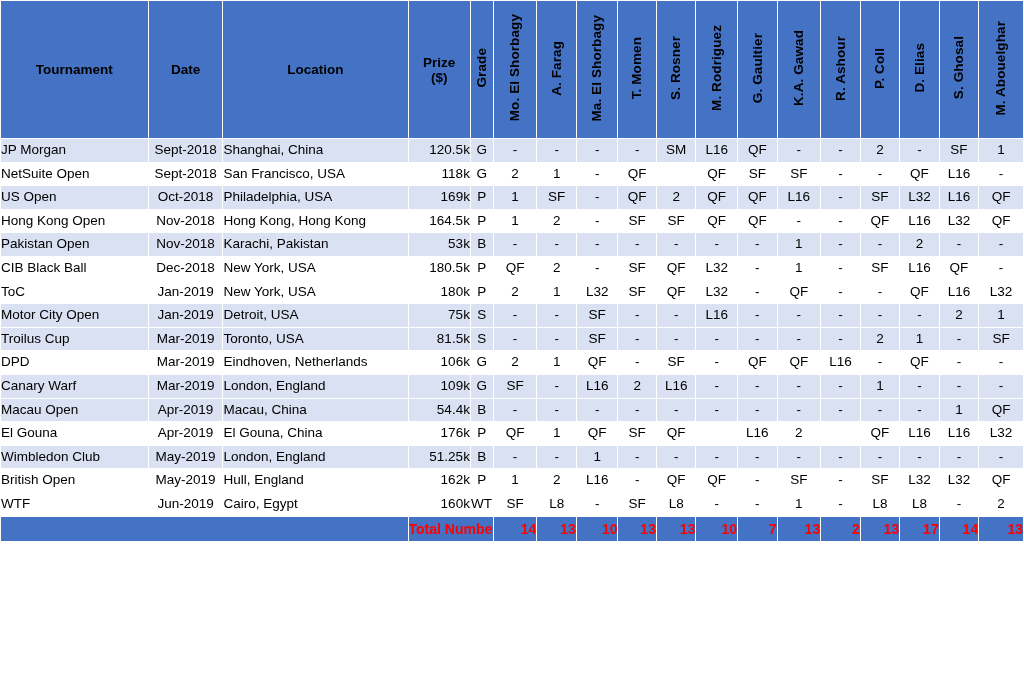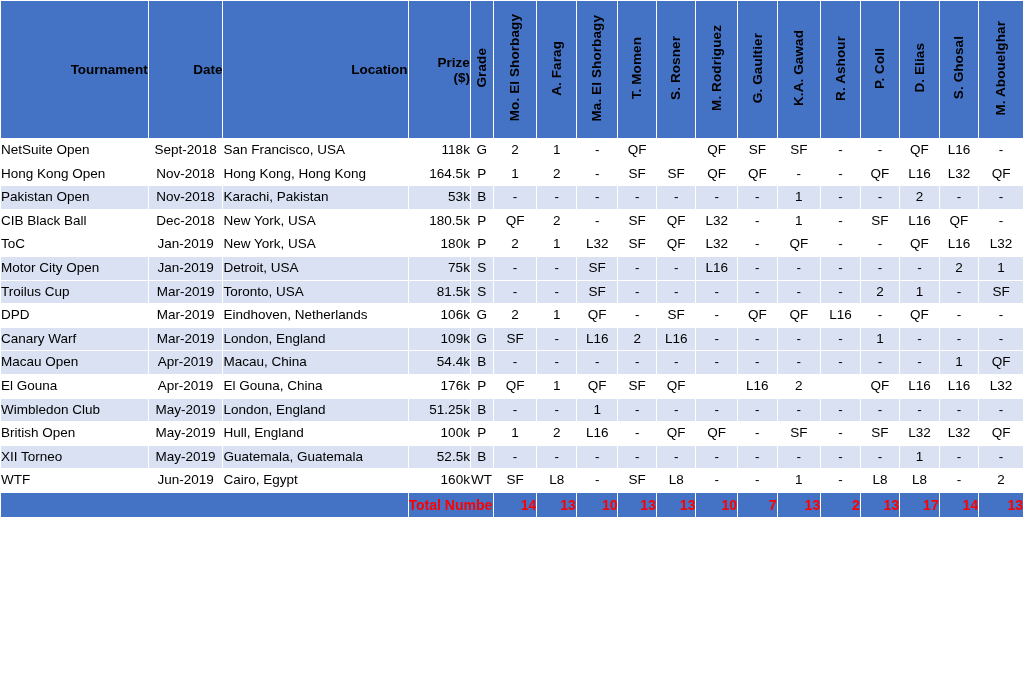--- a/index.html
+++ b/index.html
@@ -41,21 +41,20 @@
     writing-mode: vertical-rl;
     transform: rotate(180deg);
     display: inline-block;
     line-height: 1;
     font-size: 13.5px;
     letter-spacing: 0.1px;
     text-align: left;
   }
   th.flat {
     font-size: 14.5px;
-    text-align: right;
   }
 
   
   tbody tr td { height: 22.6px; line-height: 22.6px; }
   tbody tr.odd td  { background: #d9e1f2; }
   tbody tr.even td { background: #ffffff; }
 
   td.t-name { text-align: left;  padding-left: 3px; }
   td.t-date { text-align: center; }
   td.t-loc  { text-align: left;  padding-left: 3px; }
@@ -126,40 +125,80 @@
         <th class="rot"><span class="rotbox">G. Gaultier</span></th>
         <th class="rot"><span class="rotbox">K.A. Gawad</span></th>
         <th class="rot"><span class="rotbox">R. Ashour</span></th>
         <th class="rot"><span class="rotbox">P. Coll</span></th>
         <th class="rot"><span class="rotbox">D. Elias</span></th>
         <th class="rot"><span class="rotbox">S. Ghosal</span></th>
         <th class="rot"><span class="rotbox">M. Abouelghar</span></th>
       </tr>
     </thead>
     <tbody id="tbody">
+        <tr class="odd">
+          <td class="t-name">JP  Morgan</td>
+          <td class="t-date">Sept-2018</td>
+          <td class="t-loc">Shanghai, China</td>
+          <td class="t-prize">120.5k</td>
+          <td class="t-grade">G</td>
+          <td class="t-res">-</td>
+          <td class="t-res">-</td>
+          <td class="t-res">-</td>
+          <td class="t-res">-</td>
+          <td class="t-res">SM</td>
+          <td class="t-res">L16</td>
+          <td class="t-res">QF</td>
+          <td class="t-res">-</td>
+          <td class="t-res">-</td>
+          <td class="t-res">2</td>
+          <td class="t-res">-</td>
+          <td class="t-res">SF</td>
+          <td class="t-res">1</td>
+        </tr>
         <tr class="even">
           <td class="t-name">NetSuite Open</td>
           <td class="t-date">Sept-2018</td>
           <td class="t-loc">San Francisco, USA</td>
           <td class="t-prize">118k</td>
           <td class="t-grade">G</td>
           <td class="t-res">2</td>
           <td class="t-res">1</td>
           <td class="t-res">-</td>
           <td class="t-res">QF</td>
           <td class="t-res"></td>
           <td class="t-res">QF</td>
           <td class="t-res">SF</td>
           <td class="t-res">SF</td>
           <td class="t-res">-</td>
           <td class="t-res">-</td>
           <td class="t-res">QF</td>
           <td class="t-res">L16</td>
           <td class="t-res">-</td>
         </tr>
+        <tr class="odd">
+          <td class="t-name">US Open</td>
+          <td class="t-date">Oct-2018</td>
+          <td class="t-loc">Philadelphia, USA</td>
+          <td class="t-prize">169k</td>
+          <td class="t-grade">P</td>
+          <td class="t-res">1</td>
+          <td class="t-res">SF</td>
+          <td class="t-res">-</td>
+          <td class="t-res">QF</td>
+          <td class="t-res">2</td>
+          <td class="t-res">QF</td>
+          <td class="t-res">QF</td>
+          <td class="t-res">L16</td>
+          <td class="t-res">-</td>
+          <td class="t-res">SF</td>
+          <td class="t-res">L32</td>
+          <td class="t-res">L16</td>
+          <td class="t-res">QF</td>
+        </tr>
         <tr class="even">
           <td class="t-name">Hong Kong Open</td>
           <td class="t-date">Nov-2018</td>
           <td class="t-loc">Hong Kong, Hong Kong</td>
           <td class="t-prize">164.5k</td>
           <td class="t-grade">P</td>
           <td class="t-res">1</td>
           <td class="t-res">2</td>
           <td class="t-res">-</td>
           <td class="t-res">SF</td>
@@ -370,55 +409,35 @@
           <td class="t-res">-</td>
           <td class="t-res">-</td>
           <td class="t-res">-</td>
           <td class="t-res">-</td>
           <td class="t-res">-</td>
         </tr>
         <tr class="even">
           <td class="t-name">British Open</td>
           <td class="t-date">May-2019</td>
           <td class="t-loc">Hull, England</td>
-          <td class="t-prize">100k</td>
-          <td class="t-grade">P</td>
-          <td class="t-res">1</td>
-          <td class="t-res">2</td>
-          <td class="t-res">L16</td>
-          <td class="t-res">-</td>
-          <td class="t-res">QF</td>
-          <td class="t-res">QF</td>
-          <td class="t-res">-</td>
-          <td class="t-res">SF</td>
-          <td class="t-res">-</td>
-          <td class="t-res">SF</td>
-          <td class="t-res">L32</td>
-          <td class="t-res">L32</td>
-          <td class="t-res">QF</td>
-        </tr>
-        <tr class="odd">
-          <td class="t-name">XII Torneo</td>
-          <td class="t-date">May-2019</td>
-          <td class="t-loc">Guatemala, Guatemala</td>
-          <td class="t-prize">52.5k</td>
-          <td class="t-grade">B</td>
-          <td class="t-res">-</td>
-          <td class="t-res">-</td>
-          <td class="t-res">-</td>
-          <td class="t-res">-</td>
-          <td class="t-res">-</td>
-          <td class="t-res">-</td>
-          <td class="t-res">-</td>
-          <td class="t-res">-</td>
-          <td class="t-res">-</td>
-          <td class="t-res">-</td>
-          <td class="t-res">1</td>
-          <td class="t-res">-</td>
-          <td class="t-res">-</td>
+          <td class="t-prize">162k</td>
+          <td class="t-grade">P</td>
+          <td class="t-res">1</td>
+          <td class="t-res">2</td>
+          <td class="t-res">L16</td>
+          <td class="t-res">-</td>
+          <td class="t-res">QF</td>
+          <td class="t-res">QF</td>
+          <td class="t-res">-</td>
+          <td class="t-res">SF</td>
+          <td class="t-res">-</td>
+          <td class="t-res">SF</td>
+          <td class="t-res">L32</td>
+          <td class="t-res">L32</td>
+          <td class="t-res">QF</td>
         </tr>
         <tr class="even">
           <td class="t-name">WTF</td>
           <td class="t-date">Jun-2019</td>
           <td class="t-loc">Cairo, Egypt</td>
           <td class="t-prize">160k</td>
           <td class="t-grade">WTF</td>
           <td class="t-res">SF</td>
           <td class="t-res">L8</td>
           <td class="t-res">-</td>

